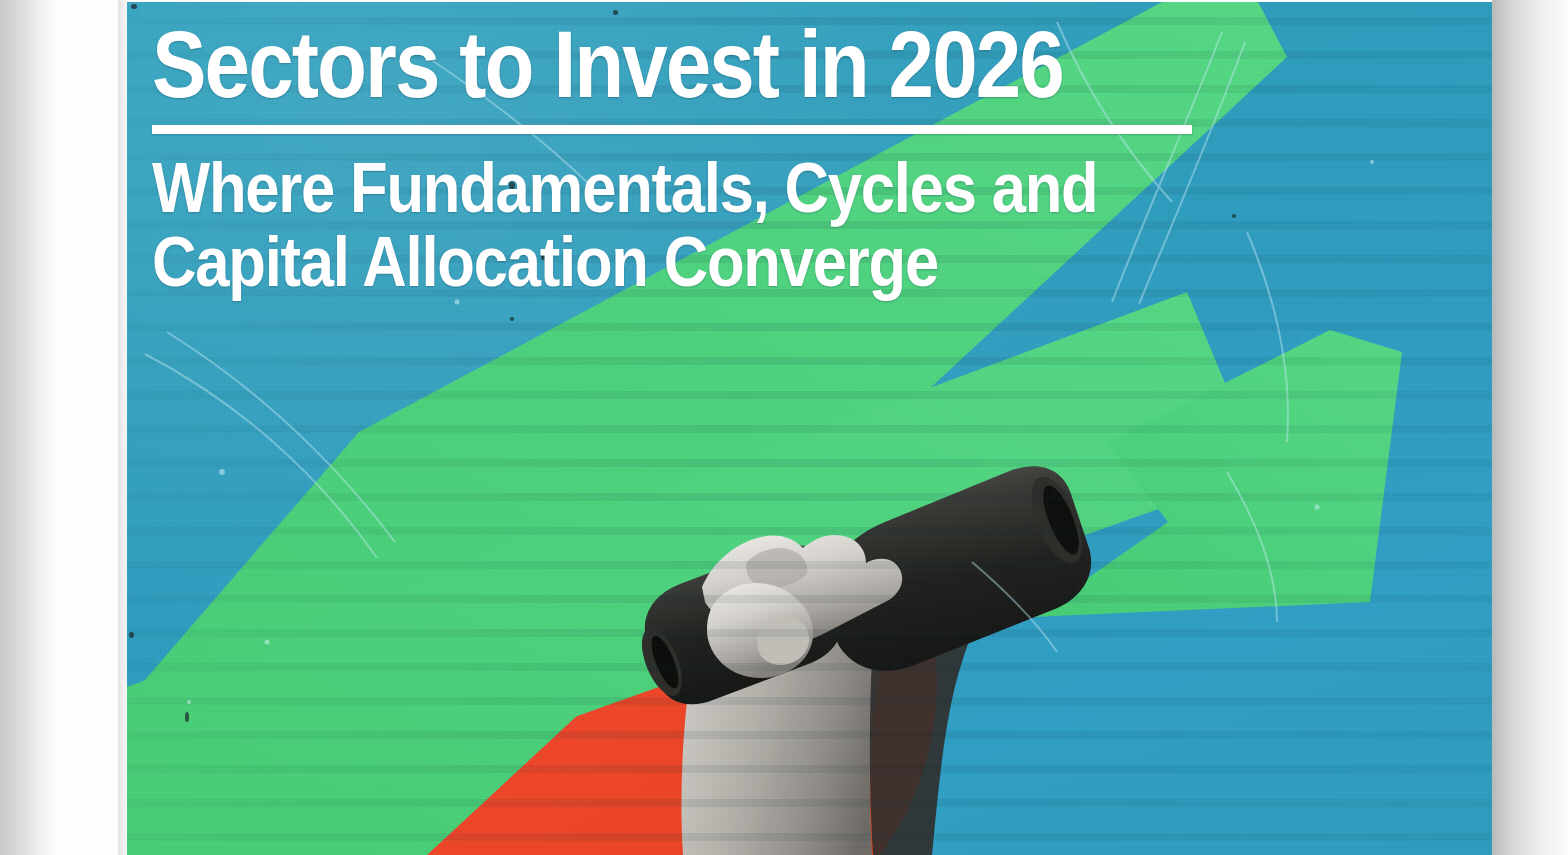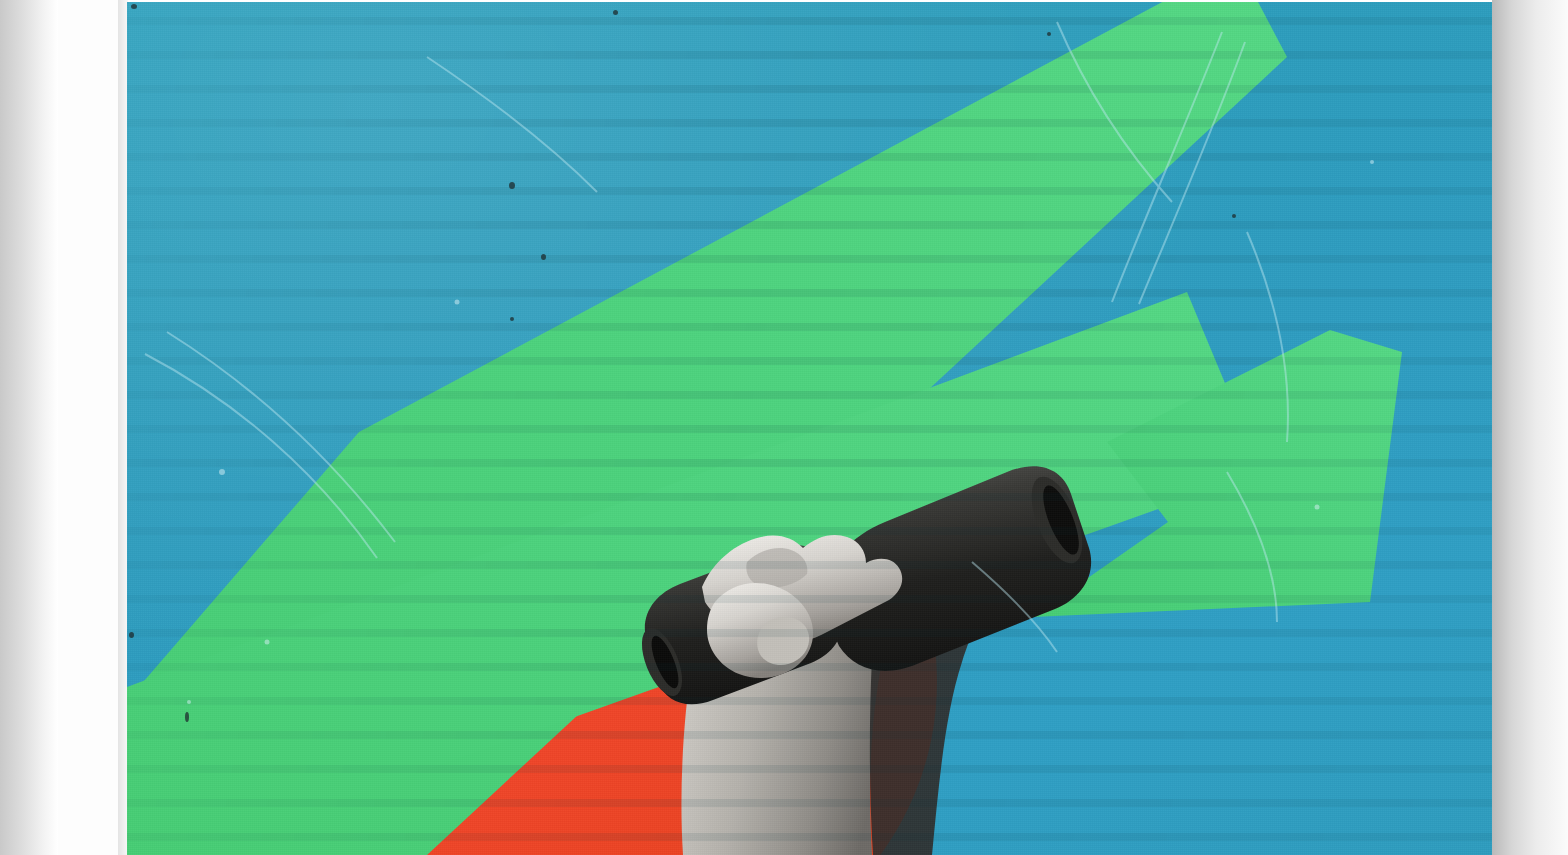--- a/index.html
+++ b/index.html
@@ -184,15 +184,23 @@
     <div class="speck" style="left:4px;  top:2px;   width:6px; height:5px;"></div>
     <div class="speck" style="left:486px;top:8px;   width:5px; height:5px;"></div>
     <div class="speck" style="left:920px;top:30px;  width:4px; height:4px;"></div>
     <div class="speck" style="left:382px;top:180px; width:6px; height:7px;"></div>
     <div class="speck" style="left:414px;top:252px; width:5px; height:6px;"></div>
     <div class="speck" style="left:383px;top:315px; width:4px; height:4px;"></div>
     <div class="speck" style="left:1105px;top:212px;width:4px; height:4px;"></div>
     <div class="speck" style="left:2px;  top:630px; width:5px; height:6px;"></div>
     <div class="speck" style="left:58px; top:710px; width:4px; height:10px;"></div>
 
+    <div class="head">
+      <div class="title">Sectors to Invest in 2026</div>
+      <div class="rule"></div>
+      <div class="subtitle">
+        <div>Where Fundamentals, Cycles and</div>
+        <div>Capital Allocation Converge</div>
+      </div>
+    </div>
 
   </div>
 </div>
 
 </body></html>

